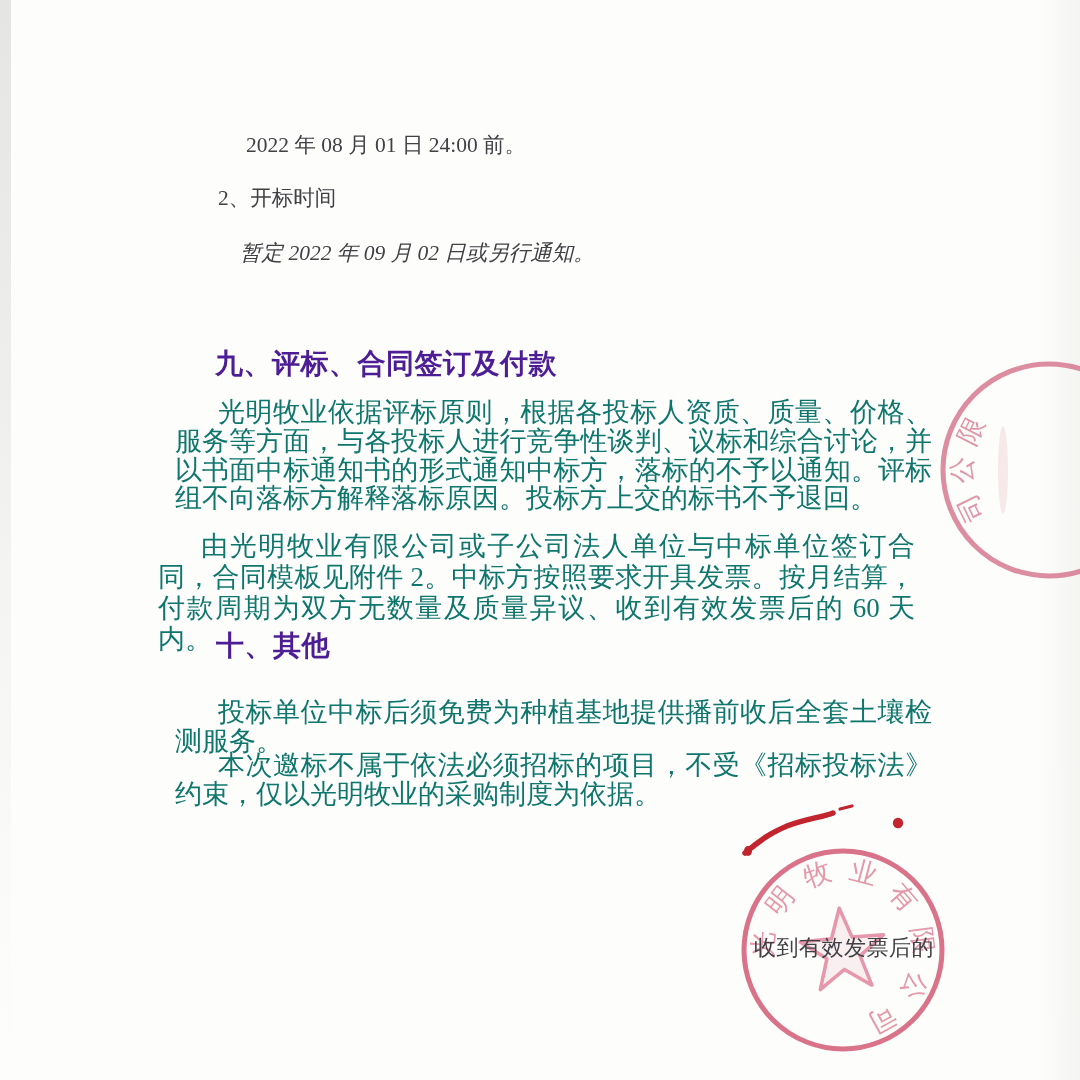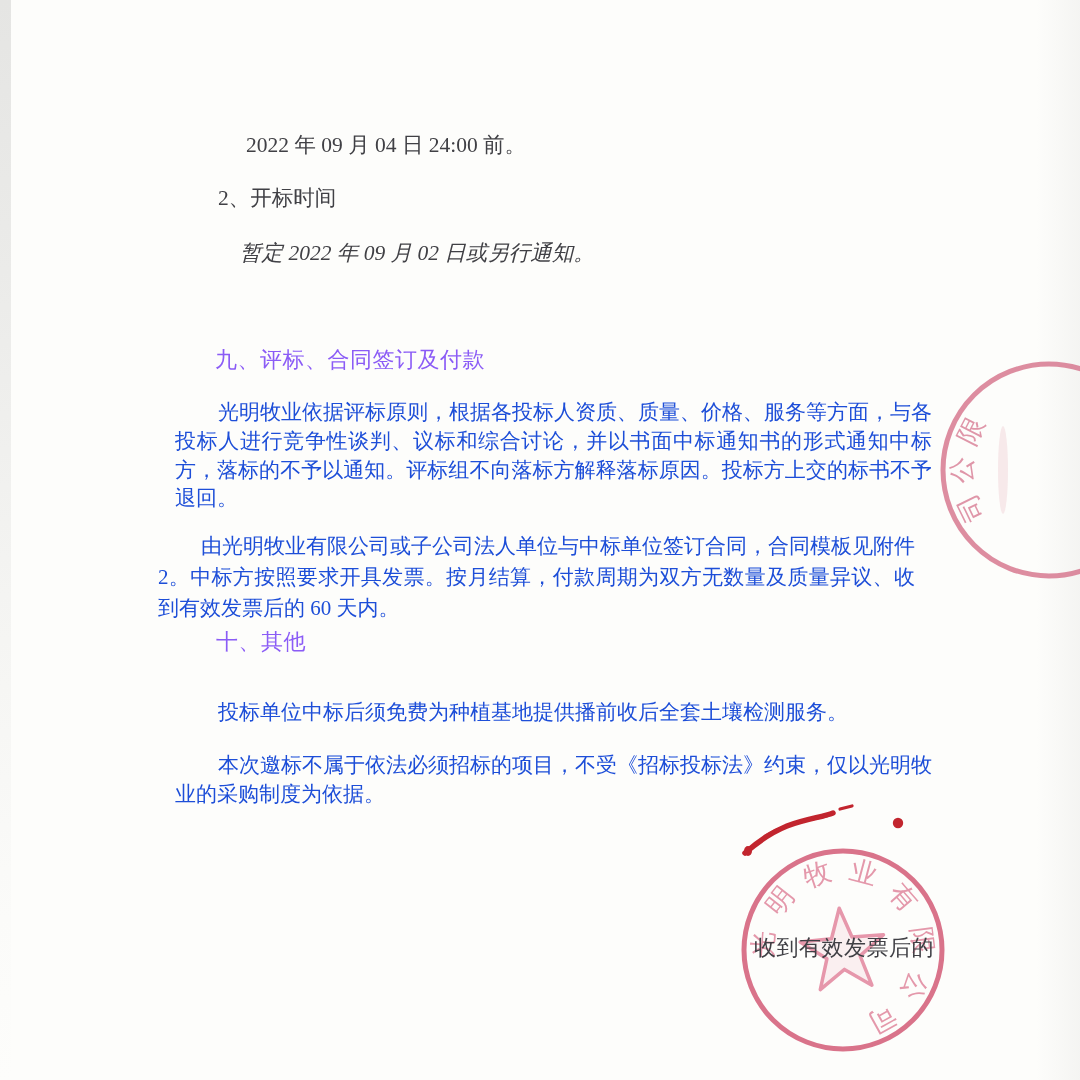--- a/index.html
+++ b/index.html
@@ -18,26 +18,26 @@
   }
   .edge-right{
     position:absolute;right:0;top:0;width:44px;height:1080px;
     background:linear-gradient(to right,rgba(130,130,125,0) 0%,rgba(130,130,125,0.07) 100%);
   }
   .txt{
     position:absolute;color:#404045;font-size:21.5px;line-height:28px;
     white-space:nowrap;z-index:2;
   }
   .para{
-    position:absolute;color:#1d4ed8;font-size:21px;line-height:28.8px;
+    position:absolute;color:#0f766e;font-size:27px;line-height:28.8px;
     width:757px;text-align:justify;text-justify:inter-ideograph;
     text-indent:43px;z-index:2;
   }
   .heading{
-    position:absolute;color:#8b5cf6;font-size:22px;font-weight:400;
+    position:absolute;color:#4c1d95;font-size:28px;font-weight:700;
     white-space:nowrap;z-index:2;letter-spacing:0.5px;
   }
   .sig{letter-spacing:0.5px;}
   .stamp-svg{position:absolute;z-index:1;}
   .scribble-svg{position:absolute;z-index:3;}
   svg text{
     font-family:"Liberation Serif","DejaVu Serif",serif;
   }
 </style>
 </head>
@@ -49,21 +49,21 @@
   <div class="edge-right"></div>
 
   <svg class="stamp-svg" style="left:930px;top:355px;" width="150" height="270" viewBox="0 0 150 270">
     <circle cx="119" cy="115" r="106" fill="none" stroke="#d5708a" stroke-width="5" opacity="0.8"></circle>
     <ellipse cx="73" cy="115" rx="5" ry="44" fill="rgba(220,130,150,0.16)"></ellipse>
     <text x="0" y="0" font-size="27" fill="#dc8ba0" opacity="0.9" text-anchor="middle" dominant-baseline="central" transform="translate(41.4,76) rotate(-63)">限</text>
     <text x="0" y="0" font-size="27" fill="#dc8ba0" opacity="0.9" text-anchor="middle" dominant-baseline="central" transform="translate(32,115) rotate(-90)">公</text>
     <text x="0" y="0" font-size="27" fill="#dc8ba0" opacity="0.9" text-anchor="middle" dominant-baseline="central" transform="translate(40.7,152.7) rotate(-116)">司</text>
   </svg>
 
-  <div class="txt" style="left:246px;top:131px;">2022 年 09 月 04 日 24:00 前。</div>
+  <div class="txt" style="left:246px;top:131px;">2022 年 08 月 01 日 24:00 前。</div>
 
   <div class="txt" style="left:218px;top:184px;">2、开标时间</div>
 
   <div class="txt" style="left:240px;top:239px;font-style:italic;">暂定 2022 年 09 月 02 日或另行通知。</div>
 
   <div class="heading" style="left:215px;top:345px;">九、评标、合同签订及付款</div>
 
   <div class="para" style="left:175px;top:398px;">光明牧业依据评标原则，根据各投标人资质、质量、价格、服务等方面，与各投标人进行竞争性谈判、议标和综合讨论，并以书面中标通知书的形式通知中标方，落标的不予以通知。评标组不向落标方解释落标原因。投标方上交的标书不予退回。</div>
 
   <div class="para" style="left:158px;top:531px;line-height:31px;">由光明牧业有限公司或子公司法人单位与中标单位签订合同，合同模板见附件 2。中标方按照要求开具发票。按月结算，付款周期为双方无数量及质量异议、收到有效发票后的 60 天内。</div>

